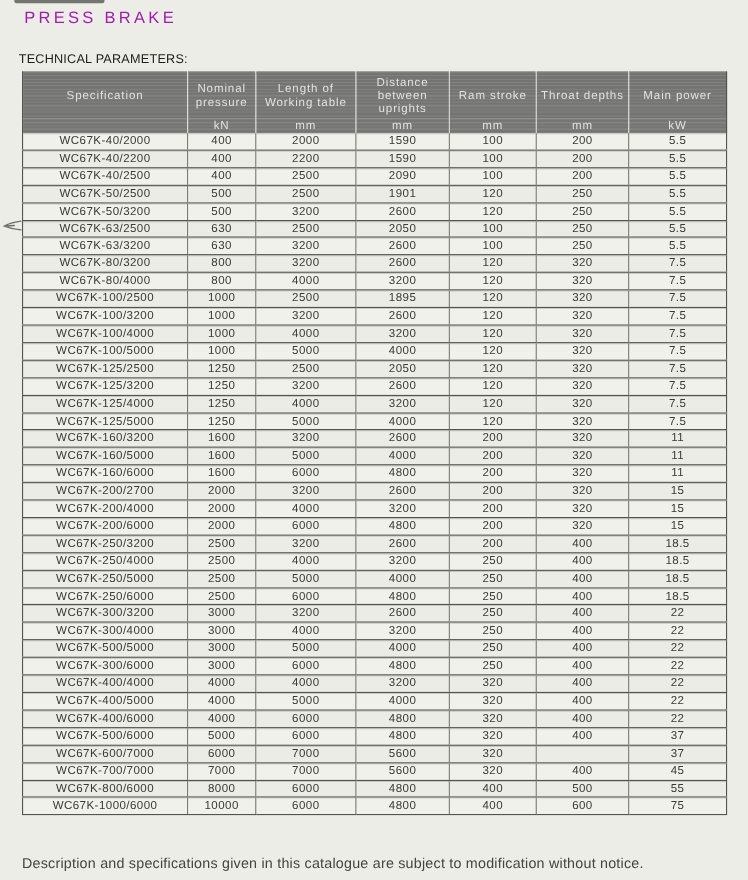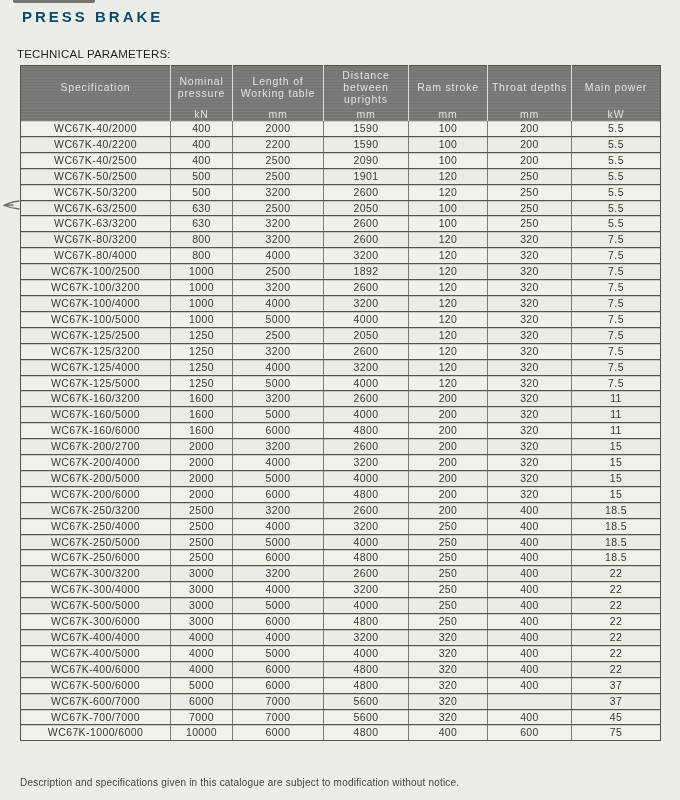--- a/index.html
+++ b/index.html
@@ -12,23 +12,23 @@
     overflow: hidden;
   }
   .scan-bar {
     position: absolute; left: 13px; top: 0;
     width: 82px; height: 3px;
     background: #4c4c48; opacity: .75;
     border-radius: 0 0 2px 2px;
   }
   .page-title {
     position: absolute; left: 22px; top: 8px;
-    font-size: 15px; font-weight: bold;
+    font-size: 15px; font-weight: normal;
     letter-spacing: 3px;
-    color: #0c4a6e;
+    color: #a21caf;
   }
   .section-label {
     position: absolute; left: 17px; top: 48px;
     font-size: 11.5px; font-weight: normal;
     letter-spacing: .2px;
     color: #1f1f1d;
   }
   .tbl-wrap { position: absolute; left: 20px; top: 65px; width: 640px; }
   table {
     width: 640px;
@@ -65,21 +65,21 @@
     border-left: 1px solid #7c7c74;
     background: #f0f1eb;
     box-shadow: inset 0 1px 0 rgba(108,108,100,.28);
     white-space: nowrap;
     overflow: hidden;
   }
   tbody td:first-child { border-left: none; }
   tbody tr.alt td { background: #eaece5; }
   .footer-note {
     position: absolute; left: 20px; top: 777px;
-    font-size: 10px;
+    font-size: 13px;
     color: #45453f;
     letter-spacing: .2px;
   }
   .pencil-arrow {
     position: absolute; left: 1px; top: 198px;
     width: 20px; height: 15px;
   }
 </style>
 </head>
 <body>
@@ -200,21 +200,21 @@
           <td>4000</td>
           <td>3200</td>
           <td>120</td>
           <td>320</td>
           <td>7.5</td>
         </tr>
         <tr class="alt">
           <td>WC67K-100/2500</td>
           <td>1000</td>
           <td>2500</td>
-          <td>1892</td>
+          <td>1895</td>
           <td>120</td>
           <td>320</td>
           <td>7.5</td>
         </tr>
         <tr>
           <td>WC67K-100/3200</td>
           <td>1000</td>
           <td>3200</td>
           <td>2600</td>
           <td>120</td>
@@ -309,29 +309,20 @@
           <td>2600</td>
           <td>200</td>
           <td>320</td>
           <td>15</td>
         </tr>
         <tr>
           <td>WC67K-200/4000</td>
           <td>2000</td>
           <td>4000</td>
           <td>3200</td>
-          <td>200</td>
-          <td>320</td>
-          <td>15</td>
-        </tr>
-        <tr class="alt">
-          <td>WC67K-200/5000</td>
-          <td>2000</td>
-          <td>5000</td>
-          <td>4000</td>
           <td>200</td>
           <td>320</td>
           <td>15</td>
         </tr>
         <tr>
           <td>WC67K-200/6000</td>
           <td>2000</td>
           <td>6000</td>
           <td>4800</td>
           <td>200</td>
@@ -457,20 +448,29 @@
         </tr>
         <tr>
           <td>WC67K-700/7000</td>
           <td>7000</td>
           <td>7000</td>
           <td>5600</td>
           <td>320</td>
           <td>400</td>
           <td>45</td>
         </tr>
+        <tr class="alt">
+          <td>WC67K-800/6000</td>
+          <td>8000</td>
+          <td>6000</td>
+          <td>4800</td>
+          <td>400</td>
+          <td>500</td>
+          <td>55</td>
+        </tr>
         <tr>
           <td>WC67K-1000/6000</td>
           <td>10000</td>
           <td>6000</td>
           <td>4800</td>
           <td>400</td>
           <td>600</td>
           <td>75</td>
         </tr>
       </tbody>

